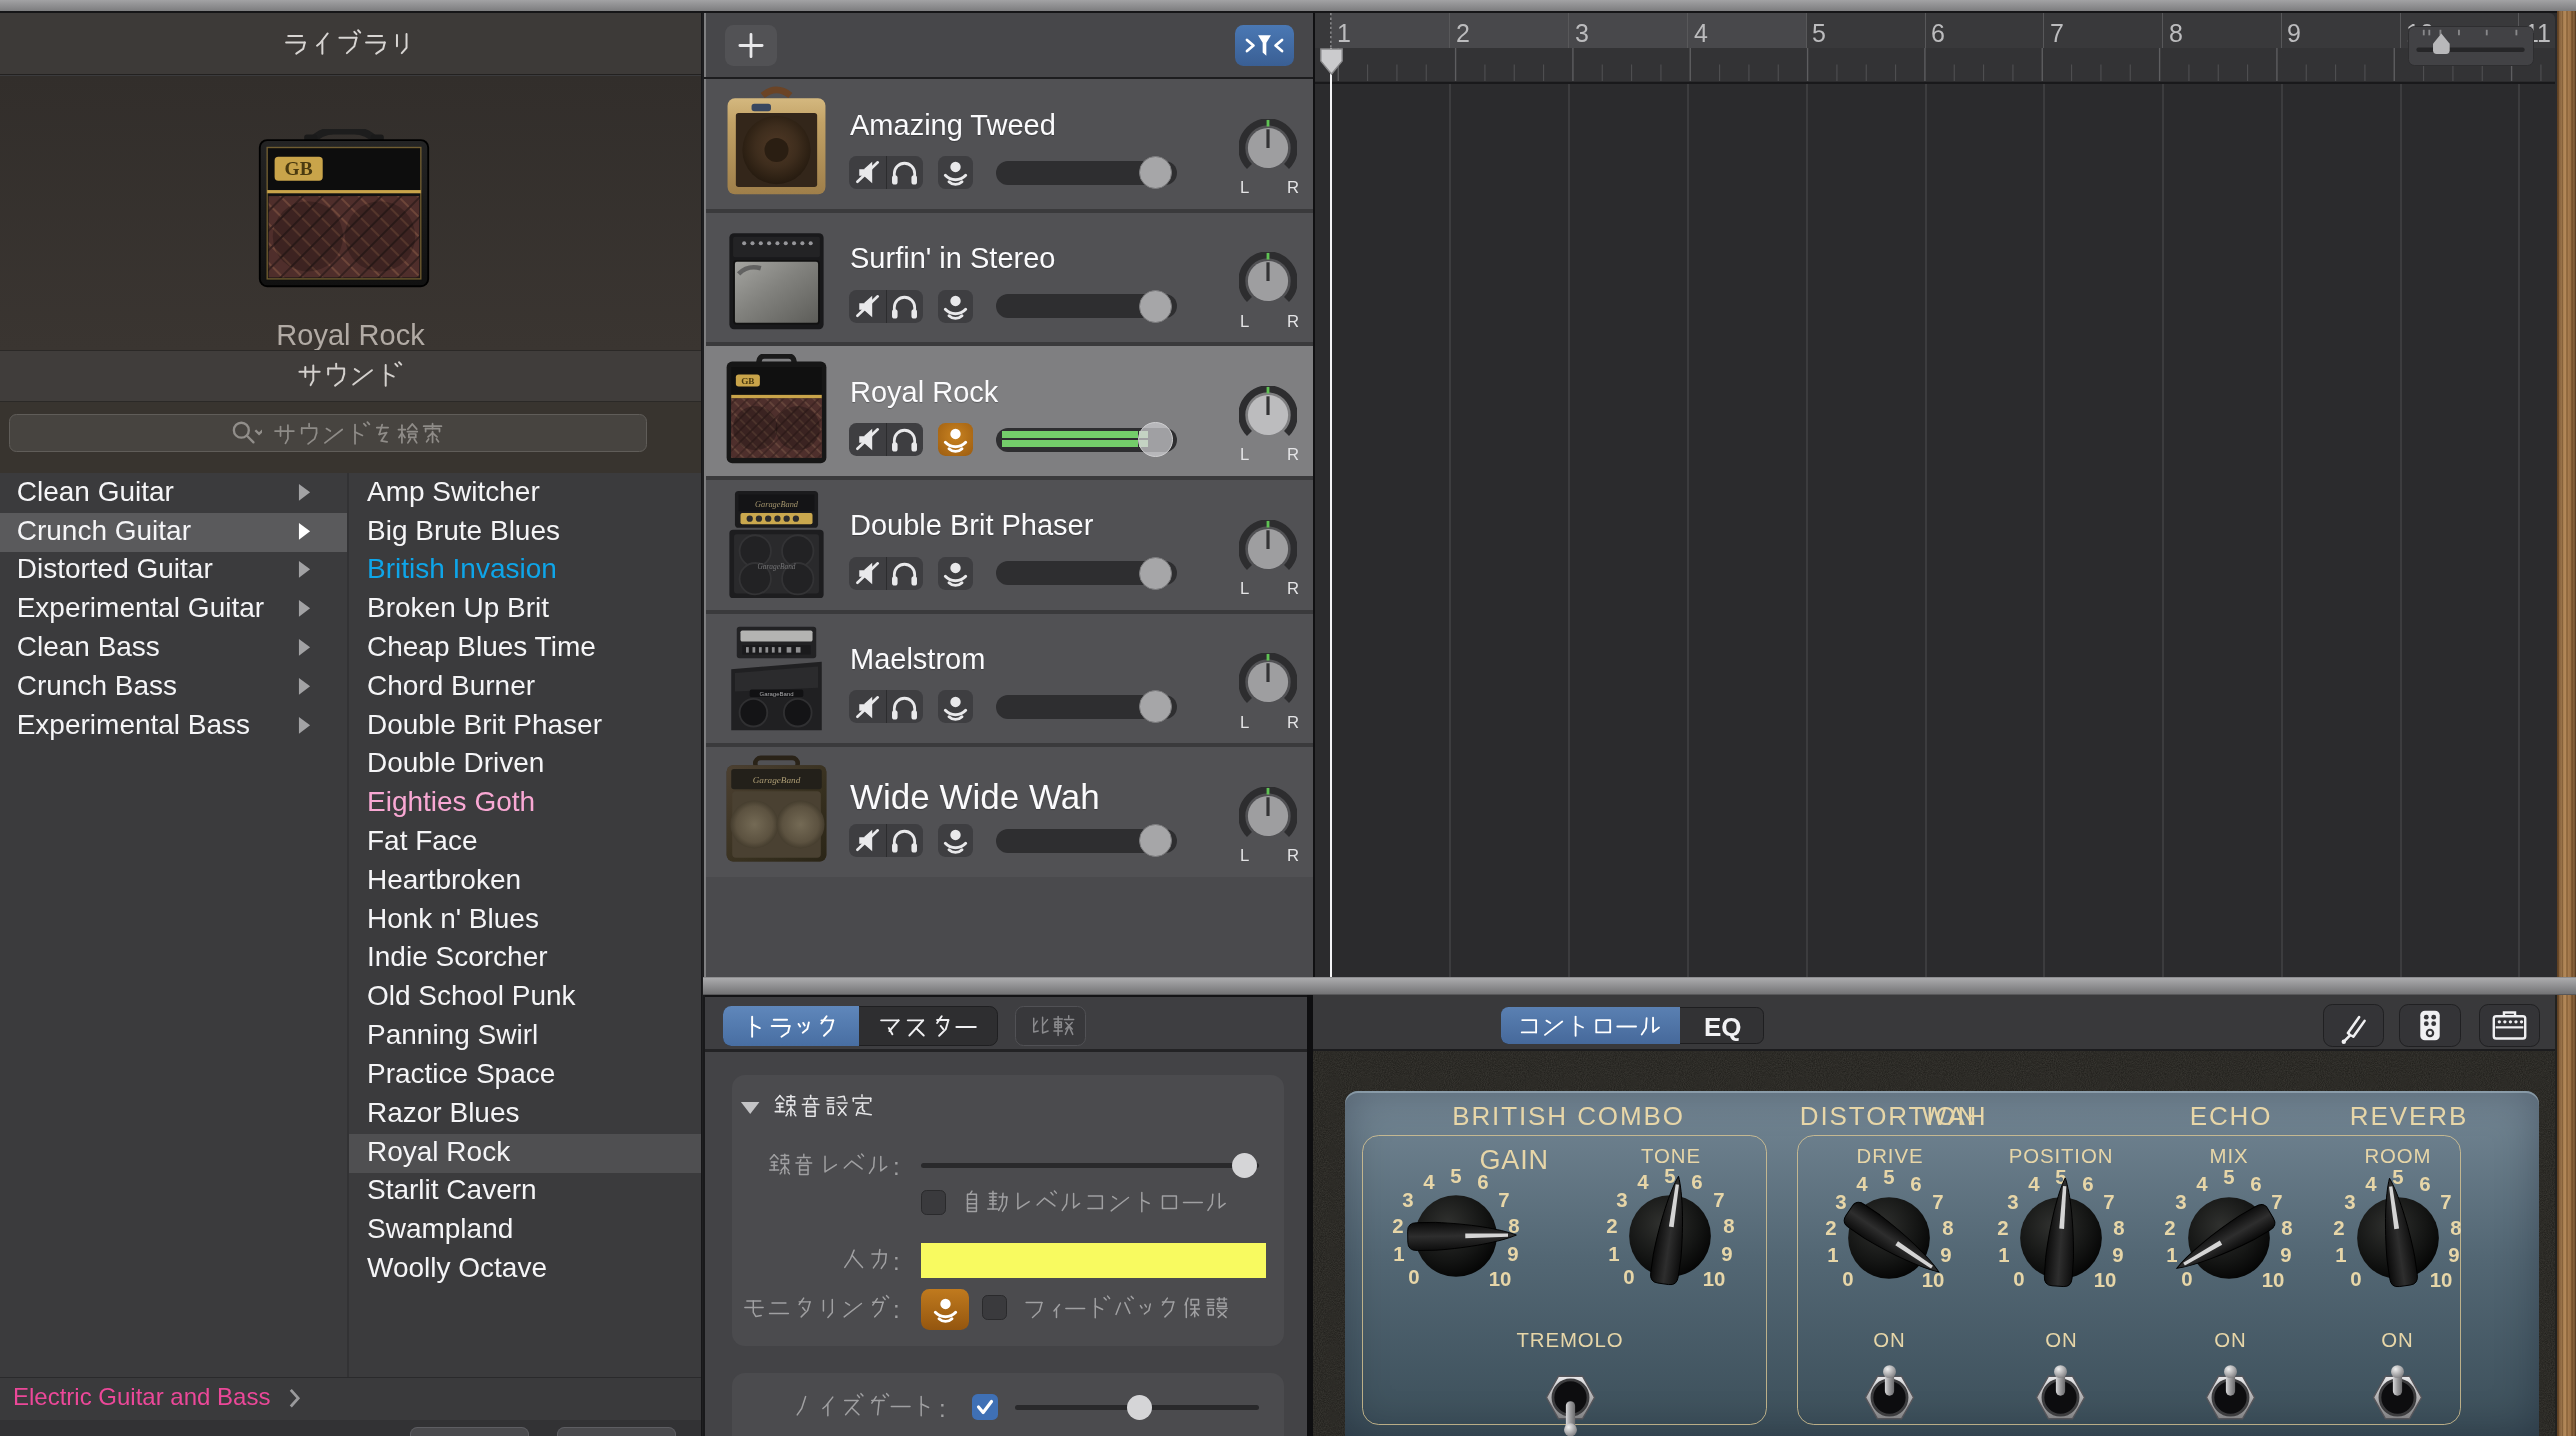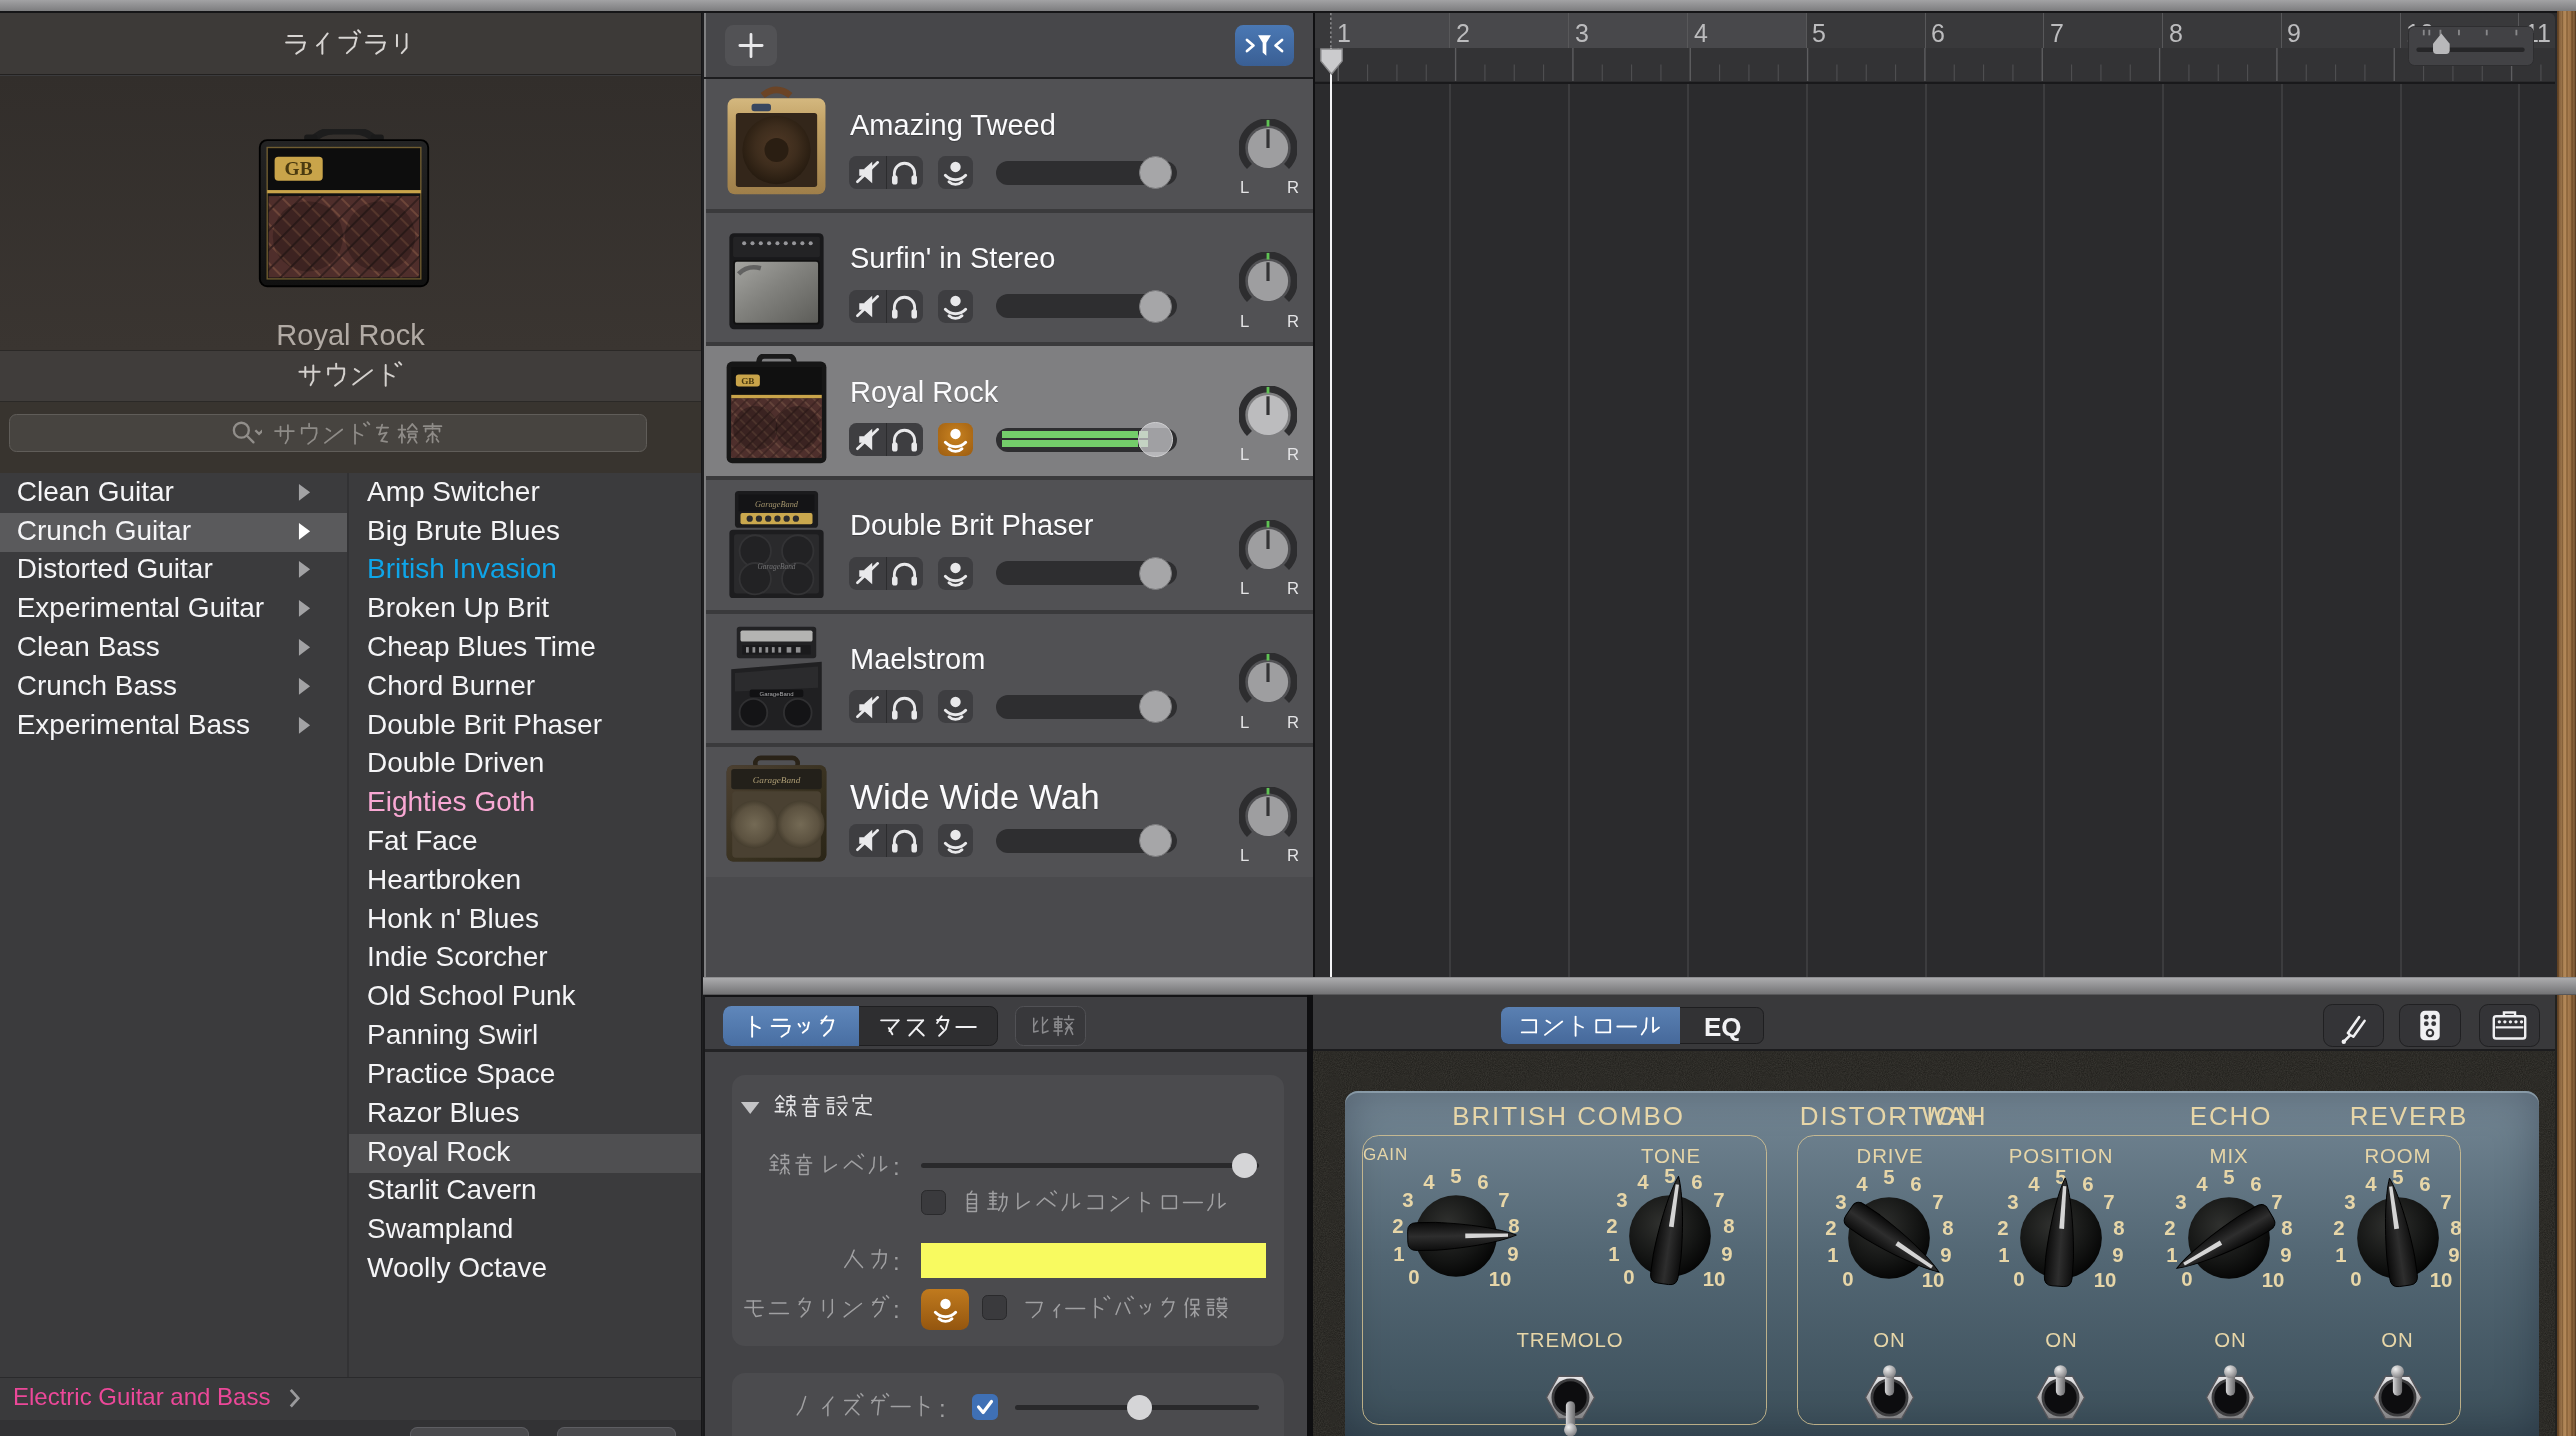--- a/index.html
+++ b/index.html
@@ -942,21 +942,21 @@
     </svg>
 <div style="position:absolute;left:2557px;top:995px;width:19.5px;height:442px;background:repeating-linear-gradient(90deg,rgba(0,0,0,.13) 0 1.9px,rgba(255,255,255,.05) 1.9px 4.6px),linear-gradient(90deg,#6b4826,#b08350 40%,#95683a 70%,#5c3c1f)"></div>
 <div style="position:absolute;left:1345px;top:1091px;width:1194px;height:345px;background:linear-gradient(#748795,#536774 48%,#3b4e59);border-radius:13px 13px 0 0;box-shadow:inset 0 1.9px 0 rgba(185,205,215,.45), inset 0 0 43px rgba(0,0,18,.28)"></div>
 <div style="position:absolute;left:1420px;top:1101px;width:297px;text-align:center;font-size:26px;letter-spacing:1.9px;color:#e7d6a8">BRITISH COMBO</div>
 <div style="position:absolute;left:1750px;top:1101px;width:278px;text-align:center;font-size:26px;letter-spacing:1.9px;color:#e7d6a8">DISTORTION</div>
 <div style="position:absolute;left:1922px;top:1101px;width:278px;font-size:26px;letter-spacing:1.9px;color:#e7d6a8">WAH</div>
 <div style="position:absolute;left:2092px;top:1101px;width:278px;text-align:center;font-size:26px;letter-spacing:1.9px;color:#e7d6a8">ECHO</div>
 <div style="position:absolute;left:2270px;top:1101px;width:278px;text-align:center;font-size:26px;letter-spacing:1.9px;color:#e7d6a8">REVERB</div>
 <div style="position:absolute;left:1362px;top:1135px;width:405px;height:290px;border:1.9px solid rgba(219,199,148,.8);border-radius:16.7px;box-sizing:border-box"></div>
 <div style="position:absolute;left:1797px;top:1135px;width:664px;height:290px;border:1.9px solid rgba(219,199,148,.8);border-radius:16.7px;box-sizing:border-box"></div>
-<div style="position:absolute;left:1363px;top:1145px;width:186px;text-align:left;font-size:17px;letter-spacing:0.9px;color:#e7d6a8">GAIN</div>
+<div style="position:absolute;left:1363px;top:1145px;width:186px;text-align:right;font-size:27px;letter-spacing:0.9px;color:#e7d6a8">GAIN</div>
     <div style="position:absolute;left:1401px;top:1266px;width:26px;text-align:center;font-size:20.4px;font-weight:bold;color:#e7d6a8">0</div>
     <div style="position:absolute;left:1386px;top:1243px;width:26px;text-align:center;font-size:20.4px;font-weight:bold;color:#e7d6a8">1</div>
     <div style="position:absolute;left:1385px;top:1215px;width:26px;text-align:center;font-size:20.4px;font-weight:bold;color:#e7d6a8">2</div>
     <div style="position:absolute;left:1395px;top:1189px;width:26px;text-align:center;font-size:20.4px;font-weight:bold;color:#e7d6a8">3</div>
     <div style="position:absolute;left:1416px;top:1171px;width:26px;text-align:center;font-size:20.4px;font-weight:bold;color:#e7d6a8">4</div>
     <div style="position:absolute;left:1443px;top:1165px;width:26px;text-align:center;font-size:20.4px;font-weight:bold;color:#e7d6a8">5</div>
     <div style="position:absolute;left:1470px;top:1171px;width:26px;text-align:center;font-size:20.4px;font-weight:bold;color:#e7d6a8">6</div>
     <div style="position:absolute;left:1491px;top:1189px;width:26px;text-align:center;font-size:20.4px;font-weight:bold;color:#e7d6a8">7</div>
     <div style="position:absolute;left:1501px;top:1215px;width:26px;text-align:center;font-size:20.4px;font-weight:bold;color:#e7d6a8">8</div>
     <div style="position:absolute;left:1500px;top:1243px;width:26px;text-align:center;font-size:20.4px;font-weight:bold;color:#e7d6a8">9</div>

